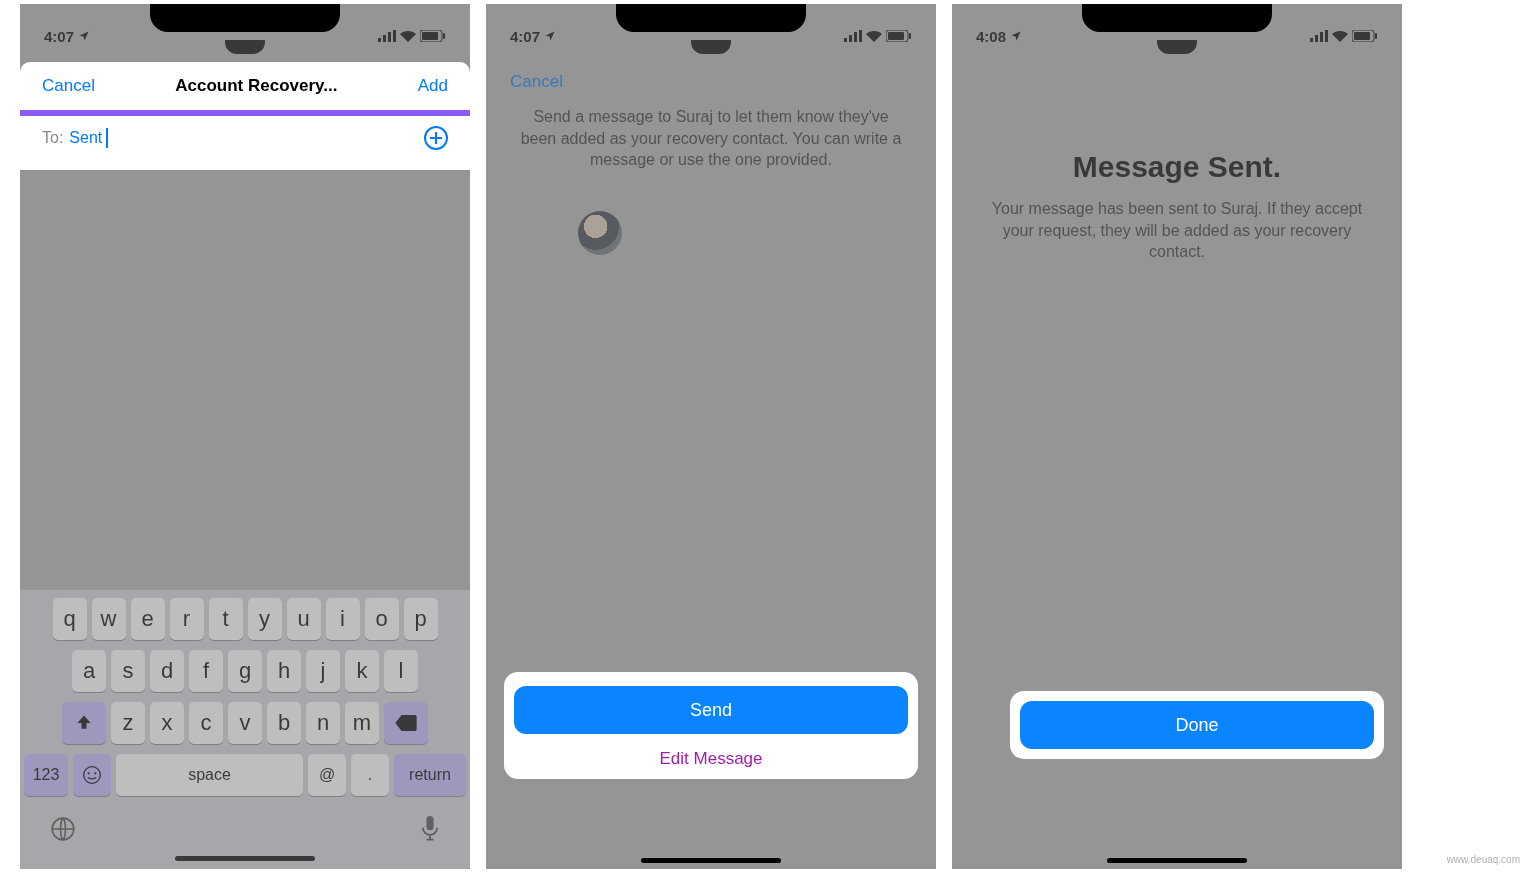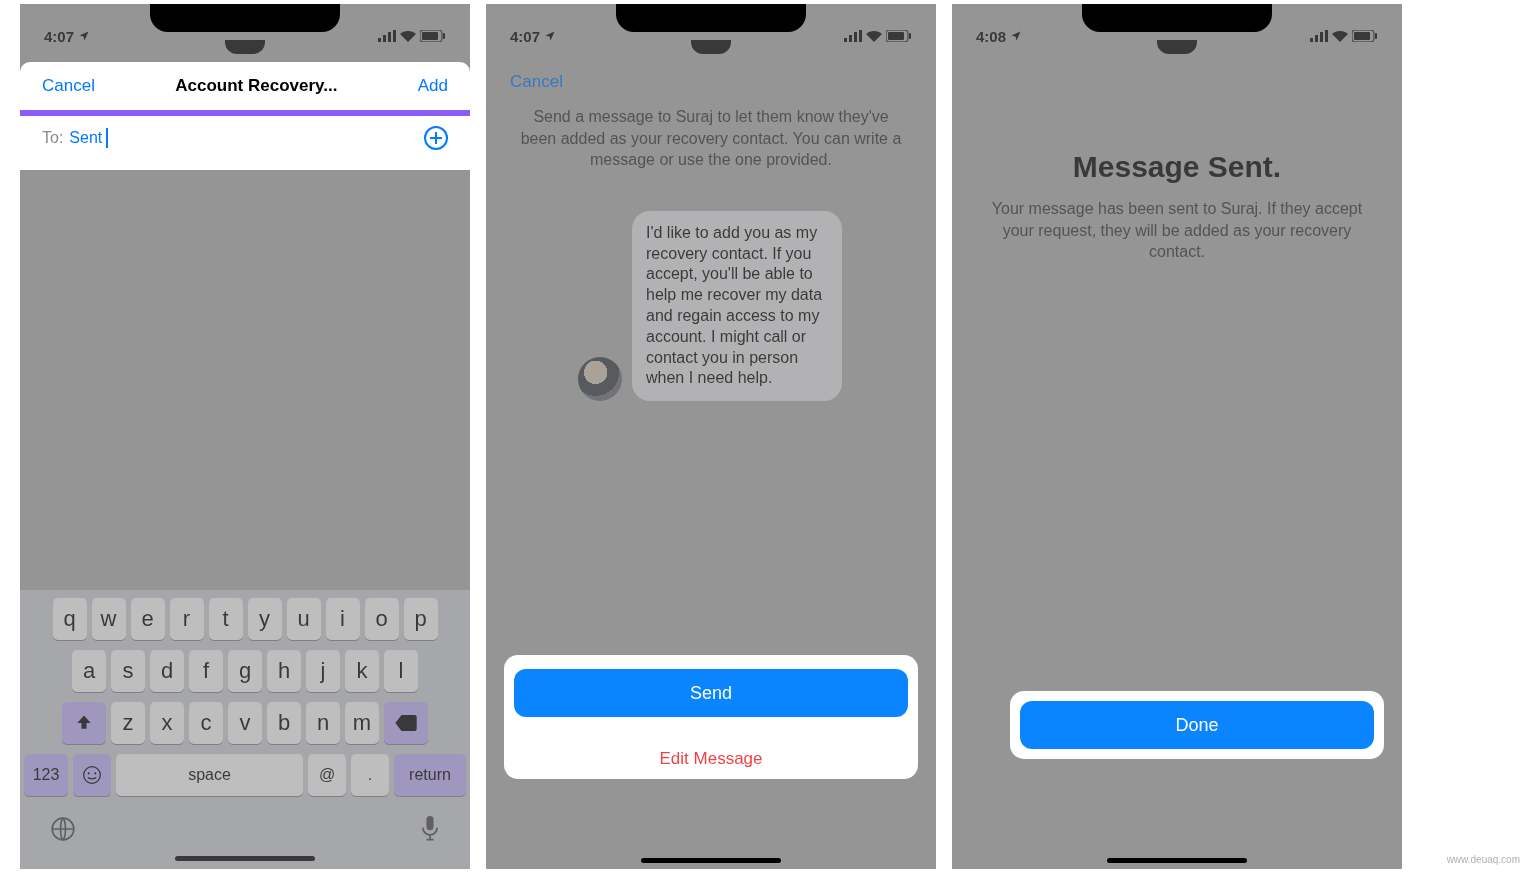--- a/index.html
+++ b/index.html
@@ -214,23 +214,23 @@
     border-radius: 12px;
     height: 48px;
     display: flex;
     align-items: center;
     justify-content: center;
     font-size: 18px;
     font-weight: 500;
   }
   .secondary-link {
     text-align: center;
-    color: #ef4444;
+    color: #a21caf;
     font-size: 17px;
-    margin-top: 32px;
+    margin-top: 15px;
   }
   .home-indicator-sheet {
     position:absolute; bottom:6px; left:50%;
     transform:translateX(-50%);
     width:140px; height:5px;
     background:#000; border-radius:3px;
     z-index: 30;
   }
   .watermark {
     position:absolute; right:6px; bottom:20px;
@@ -407,21 +407,20 @@
         </span>
     </div>
   </div>
   <div class="sheet-handle"></div>
 
   <div class="sheet-body">
     <span class="sheet-cancel">Cancel</span>
     <div class="subtitle">Send a message to Suraj to let them know they've been added as your recovery contact. You can write a message or use the one provided.</div>
     <div class="msg-row">
       <div class="avatar"></div>
-      <div class="bubble">I'd like to add you as my recovery contact. If you accept, you'll be able to help me recover my data and regain access to my account. I might call or contact you in person when I need help.</div>
     </div>
   </div>
 
   <div class="glass-overlay"></div>
 
   <div class="button-slot">
     <div class="primary-btn">Send</div>
     <div class="secondary-link">Edit Message</div>
   </div>
   <div class="home-indicator-sheet"></div>

